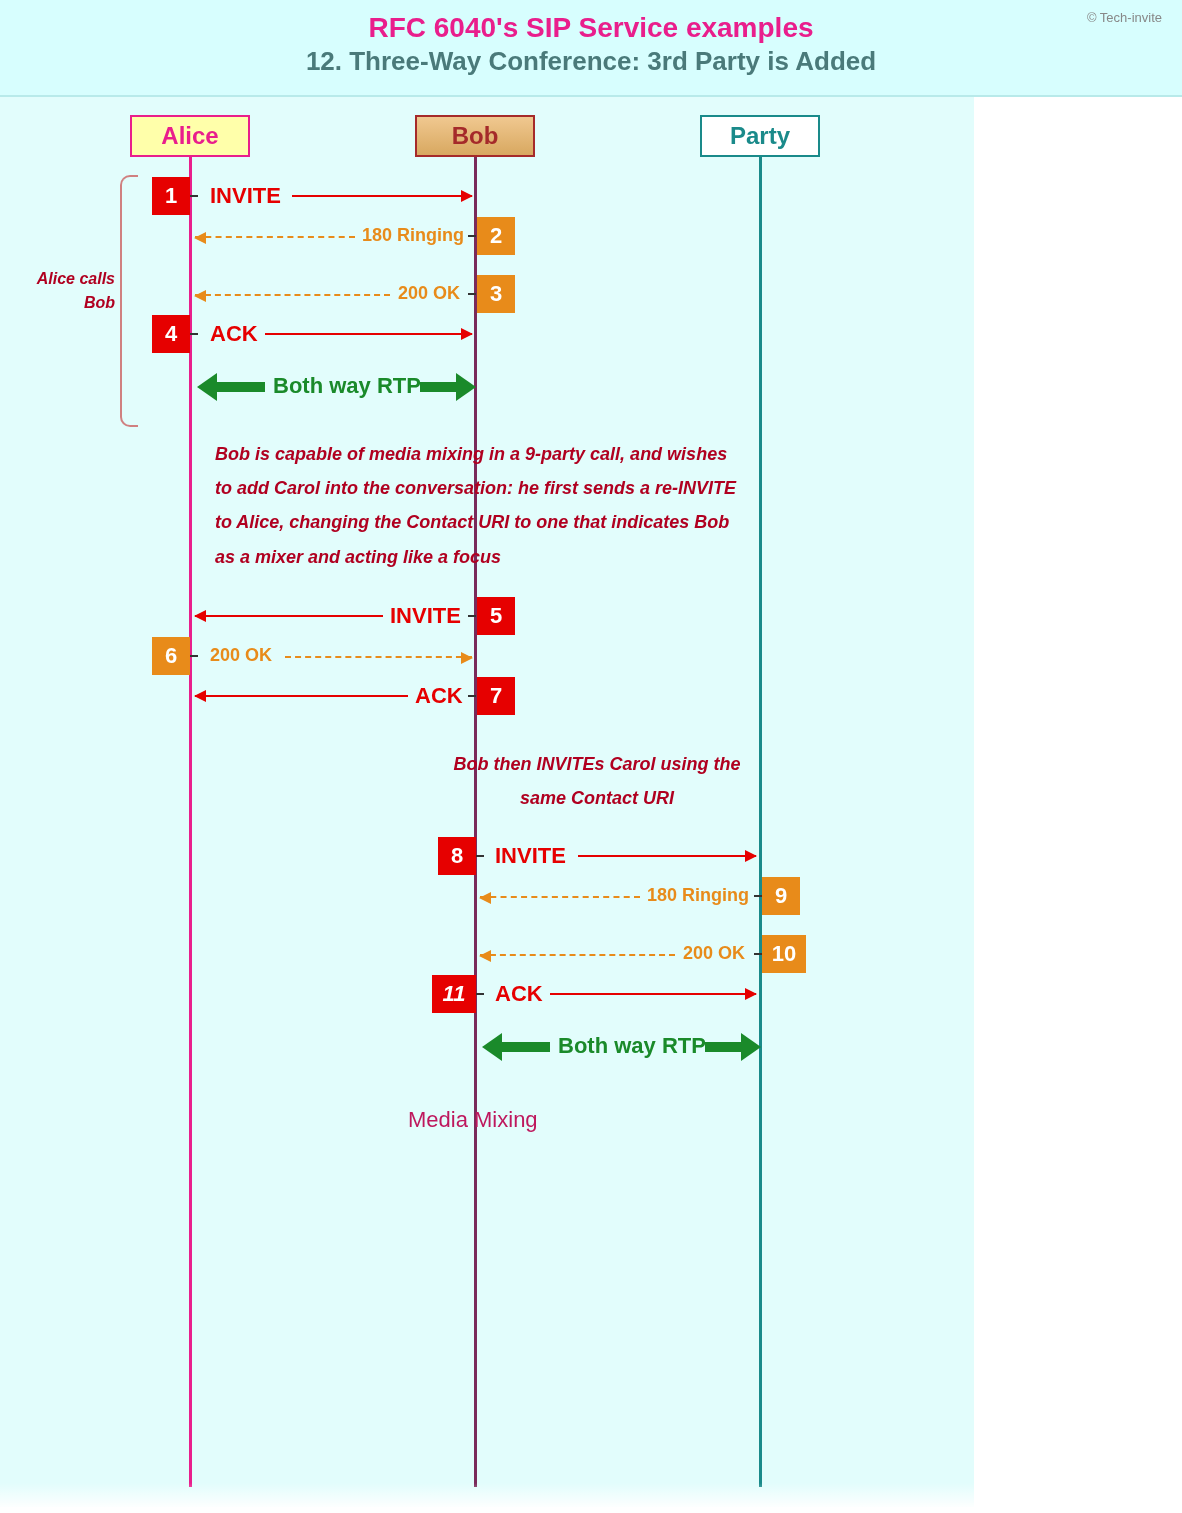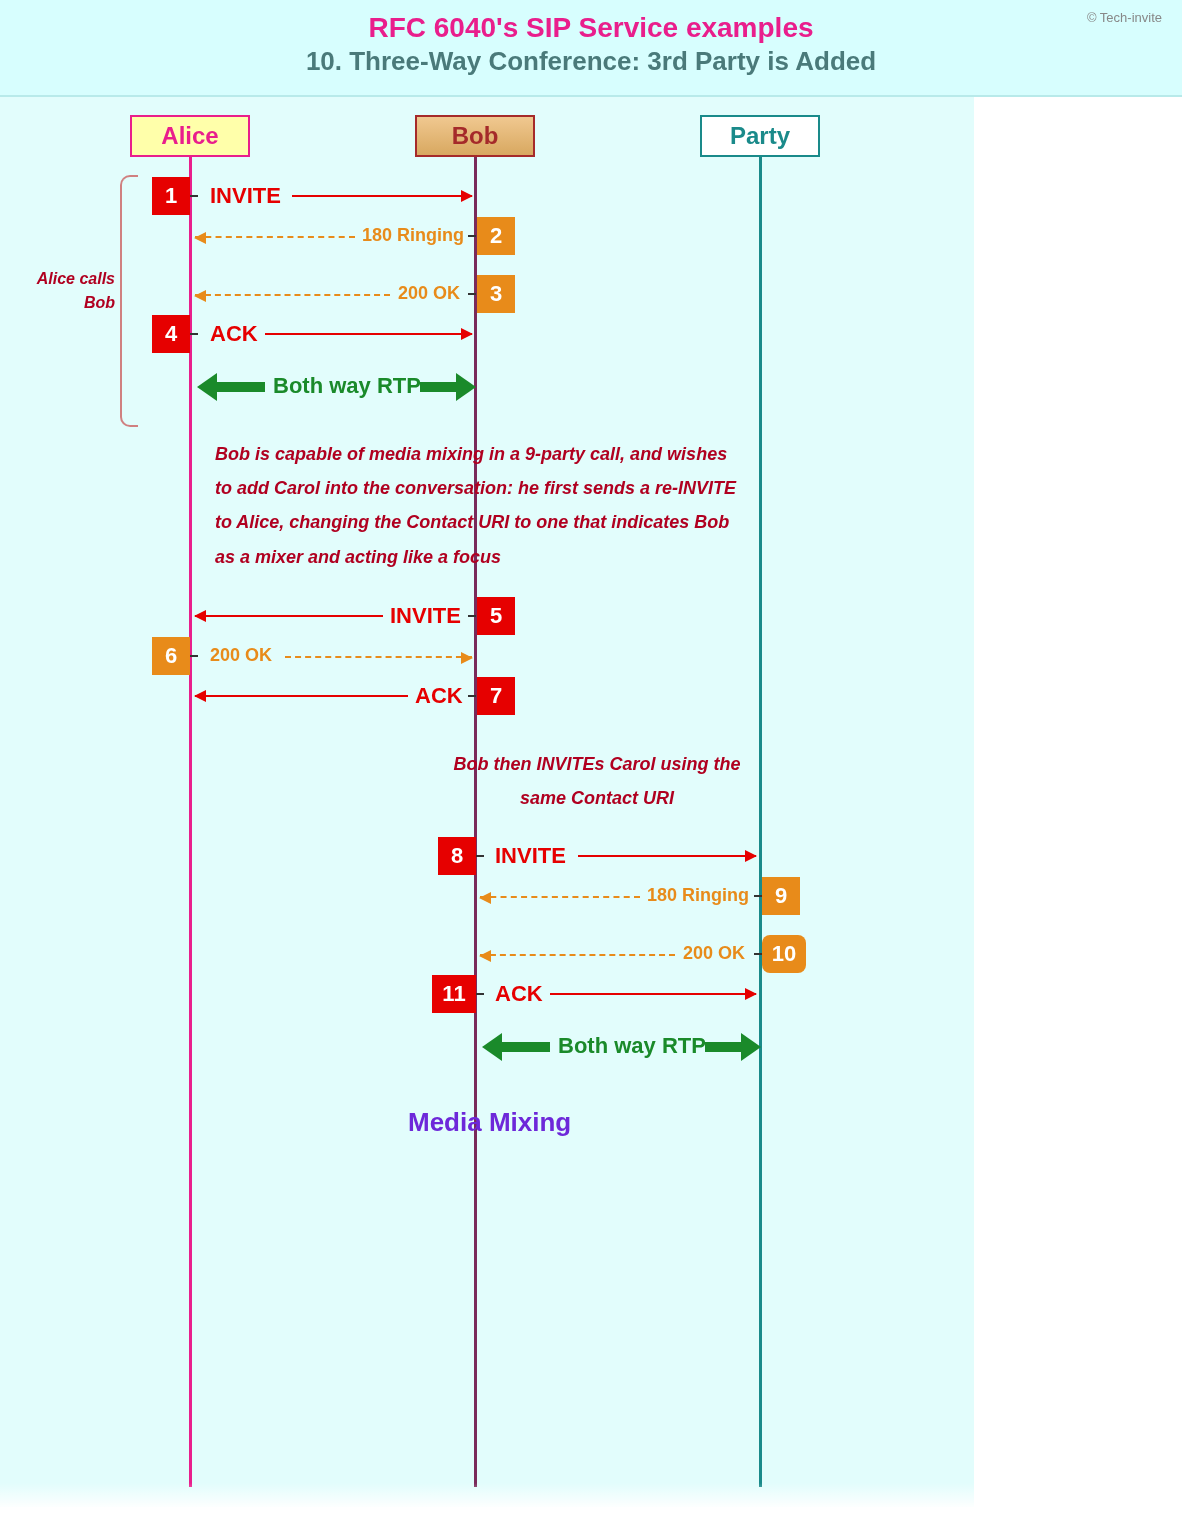--- a/index.html
+++ b/index.html
@@ -154,36 +154,36 @@
   }
   .brace {
     position:absolute;
     border-left:2px solid #d08080;
     border-top:2px solid #d08080;
     border-bottom:2px solid #d08080;
     border-radius: 10px 0 0 10px;
   }
   .media-mixing {
     position:absolute;
-    font-size:26px;
-    font-weight:bold;
-    color:#6d28d9;
+    font-size:22px;
+    font-weight:normal;
+    color:#be185d;
   }
   .bottom-fade{
     position:absolute; left:0; right:0; bottom:-2px; height:26px;
     background:linear-gradient(to bottom, rgba(226,253,252,0), #fff);
   }
 </style>
 </head>
 <body>
 
 <div class="header">
   <div class="copyright">© Tech-invite</div>
   <div class="title1">RFC 6040's SIP Service examples</div>
-  <div class="title2">10. Three-Way Conference: 3rd Party is Added</div>
+  <div class="title2">12. Three-Way Conference: 3rd Party is Added</div>
 </div>
 
 <div class="canvas">
 
   <div class="actor-box alice-box">Alice</div>
   <div class="actor-box bob-box">Bob</div>
   <div class="actor-box carol-box">Party</div>
 
   <div class="lifeline ll-alice"></div>
   <div class="lifeline ll-bob"></div>
@@ -251,27 +251,27 @@
   <div class="arrow red" style="left:578px; top:758px; width:178px;">
       <div class="head right"></div>
     </div>
 
   <div class="step orange" style="left:762px; top:780px;">9</div>
   <div class="msg-secondary" style="left:647px; top:788px;">180 Ringing</div>
   <div class="arrow orange" style="left:480px; top:799px; width:160px;">
       <div class="head left"></div>
     </div>
 
-  <div class="step orange" style="left:762px; top:838px; width:44px;border-radius:8px;">10</div>
+  <div class="step orange" style="left:762px; top:838px; width:44px;">10</div>
   <div class="msg-secondary" style="left:683px; top:846px;">200 OK</div>
   <div class="arrow orange" style="left:480px; top:857px; width:195px;">
       <div class="head left"></div>
     </div>
 
-  <div class="step" style="left:432px; top:878px; width:44px;">11</div>
+  <div class="step" style="left:432px; top:878px; width:44px;font-style:italic;">11</div>
   <div class="msg-primary" style="left:495px; top:884px;">ACK</div>
   <div class="arrow red" style="left:550px; top:896px; width:206px;">
       <div class="head right"></div>
     </div>
 
   <div class="rtp-bar" style="left:500px; top:945px; width:50px;">
       <div class="hl"></div>
     </div>
   <div class="rtp-label" style="left:558px; top:936px;">Both way RTP</div>
   <div class="rtp-bar" style="left:705px; top:945px; width:38px;">

